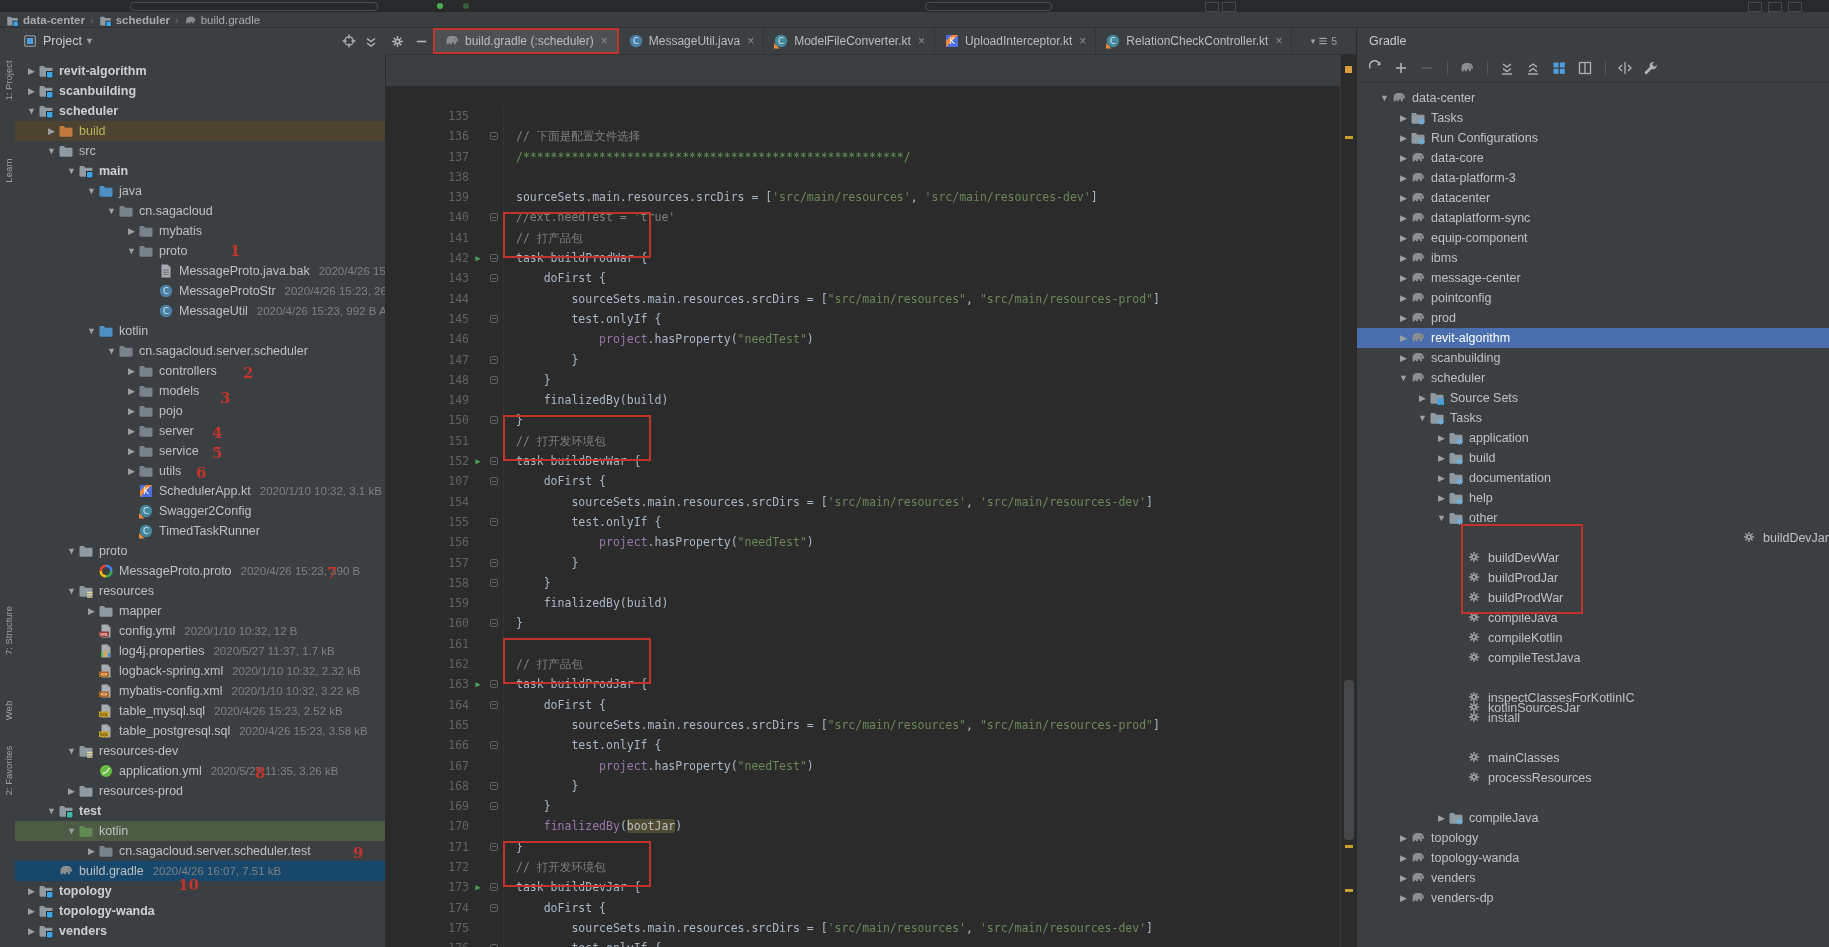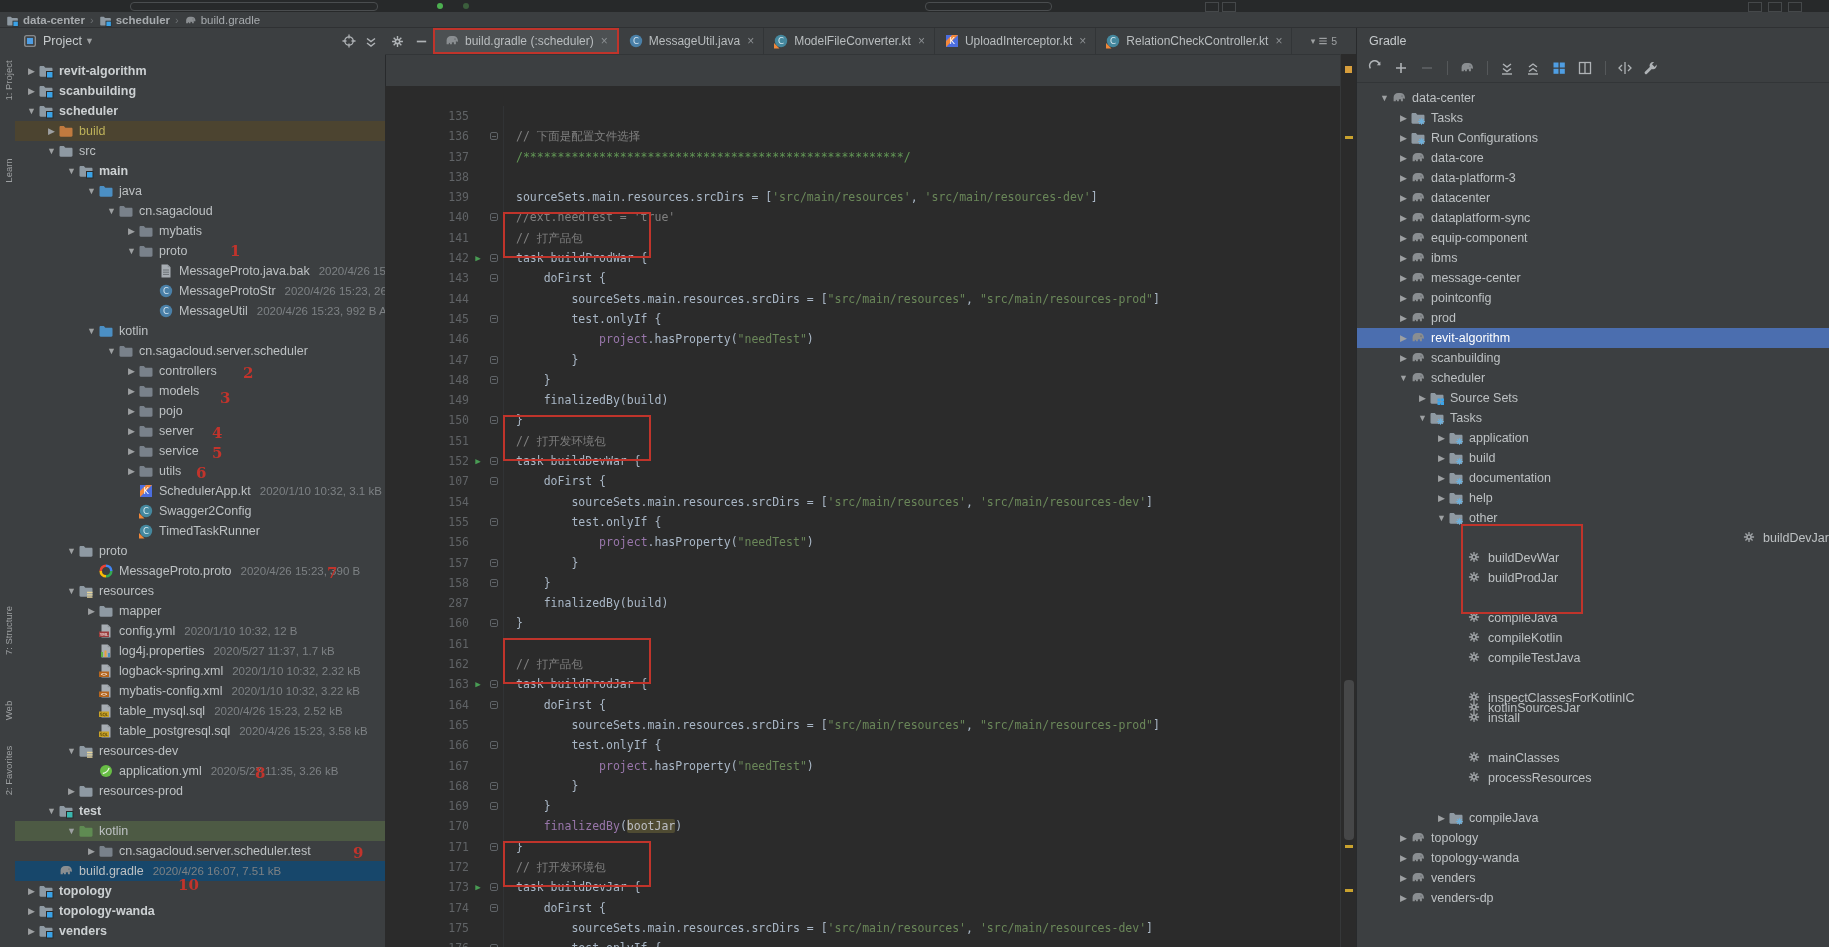--- a/index.html
+++ b/index.html
@@ -781,21 +781,21 @@
       <div class="eline"><span class="ln">149</span><span class="rn"></span><span class="fd"></span><span class="code"><span class="sg-c">    finalizedBy(build)</span></span></div>
       <div class="eline"><span class="ln">150</span><span class="rn"></span><span class="fd"><i></i></span><span class="code"><span class="sg-c">}</span></span></div>
       <div class="eline"><span class="ln">151</span><span class="rn"></span><span class="fd"></span><span class="code"><span class="sg-lc">// 打开发环境包</span></span></div>
       <div class="eline"><span class="ln">152</span><span class="rn">▶</span><span class="fd"><i></i></span><span class="code"><span class="sg-c">task buildDevWar {</span></span></div>
       <div class="eline"><span class="ln">107</span><span class="rn"></span><span class="fd"><i></i></span><span class="code"><span class="sg-c">    doFirst {</span></span></div>
       <div class="eline"><span class="ln">154</span><span class="rn"></span><span class="fd"></span><span class="code"><span class="sg-c">        sourceSets.main.resources.srcDirs = [</span><span class="sg-s">'src/main/resources'</span><span class="sg-c">, </span><span class="sg-s">'src/main/resources-dev'</span><span class="sg-c">]</span></span></div>
       <div class="eline"><span class="ln">155</span><span class="rn"></span><span class="fd"><i></i></span><span class="code"><span class="sg-c">        test.onlyIf {</span></span></div>
       <div class="eline"><span class="ln">156</span><span class="rn"></span><span class="fd"></span><span class="code"><span class="sg-c">            </span><span class="sg-p">project</span><span class="sg-c">.hasProperty(</span><span class="sg-s">"needTest"</span><span class="sg-c">)</span></span></div>
       <div class="eline"><span class="ln">157</span><span class="rn"></span><span class="fd"><i></i></span><span class="code"><span class="sg-c">        }</span></span></div>
       <div class="eline"><span class="ln">158</span><span class="rn"></span><span class="fd"><i></i></span><span class="code"><span class="sg-c">    }</span></span></div>
-      <div class="eline"><span class="ln">287</span><span class="rn"></span><span class="fd"></span><span class="code"><span class="sg-c">    finalizedBy(build)</span></span></div>
+      <div class="eline"><span class="ln">159</span><span class="rn"></span><span class="fd"></span><span class="code"><span class="sg-c">    finalizedBy(build)</span></span></div>
       <div class="eline"><span class="ln">160</span><span class="rn"></span><span class="fd"><i></i></span><span class="code"><span class="sg-c">}</span></span></div>
       <div class="eline"><span class="ln">161</span><span class="rn"></span><span class="fd"></span><span class="code"></span></div>
       <div class="eline"><span class="ln">162</span><span class="rn"></span><span class="fd"></span><span class="code"><span class="sg-lc">// 打产品包</span></span></div>
       <div class="eline"><span class="ln">163</span><span class="rn">▶</span><span class="fd"><i></i></span><span class="code"><span class="sg-c">task buildProdJar {</span></span></div>
       <div class="eline"><span class="ln">164</span><span class="rn"></span><span class="fd"><i></i></span><span class="code"><span class="sg-c">    doFirst {</span></span></div>
       <div class="eline"><span class="ln">165</span><span class="rn"></span><span class="fd"></span><span class="code"><span class="sg-c">        sourceSets.main.resources.srcDirs = [</span><span class="sg-s">"src/main/resources"</span><span class="sg-c">, </span><span class="sg-s">"src/main/resources-prod"</span><span class="sg-c">]</span></span></div>
       <div class="eline"><span class="ln">166</span><span class="rn"></span><span class="fd"><i></i></span><span class="code"><span class="sg-c">        test.onlyIf {</span></span></div>
       <div class="eline"><span class="ln">167</span><span class="rn"></span><span class="fd"></span><span class="code"><span class="sg-c">            </span><span class="sg-p">project</span><span class="sg-c">.hasProperty(</span><span class="sg-s">"needTest"</span><span class="sg-c">)</span></span></div>
       <div class="eline"><span class="ln">168</span><span class="rn"></span><span class="fd"><i></i></span><span class="code"><span class="sg-c">        }</span></span></div>
       <div class="eline"><span class="ln">169</span><span class="rn"></span><span class="fd"><i></i></span><span class="code"><span class="sg-c">    }</span></span></div>
@@ -1210,20 +1210,34 @@
             <svg width="14" height="14" viewBox="0 0 16 16">
               <g stroke="#9FA3A6" stroke-width="1.5">
                 <path d="M8 2.2v11.6M2.2 8h11.6M3.9 3.9l8.2 8.2M12.1 3.9l-8.2 8.2"></path>
               </g>
               <circle cx="8" cy="8" r="3" fill="#9FA3A6"></circle>
               <circle cx="8" cy="8" r="1.4" fill="#3c3f41"></circle>
             </svg>
           </span>
           <span class="lbl">buildProdJar</span>
         </div>
+        <div class="trow" style="top: 506px;">
+          <span style="width:97px;flex:none;"></span>
+          <span class="arrow"></span>
+          <span class="icon">
+            <svg width="14" height="14" viewBox="0 0 16 16">
+              <g stroke="#9FA3A6" stroke-width="1.5">
+                <path d="M8 2.2v11.6M2.2 8h11.6M3.9 3.9l8.2 8.2M12.1 3.9l-8.2 8.2"></path>
+              </g>
+              <circle cx="8" cy="8" r="3" fill="#9FA3A6"></circle>
+              <circle cx="8" cy="8" r="1.4" fill="#3c3f41"></circle>
+            </svg>
+          </span>
+          <span class="lbl">buildProdWar</span>
+        </div>
         <div class="trow" style="top: 526px;">
           <span style="width:97px;flex:none;"></span>
           <span class="arrow"></span>
           <span class="icon">
             <svg width="14" height="14" viewBox="0 0 16 16">
               <g stroke="#9FA3A6" stroke-width="1.5">
                 <path d="M8 2.2v11.6M2.2 8h11.6M3.9 3.9l8.2 8.2M12.1 3.9l-8.2 8.2"></path>
               </g>
               <circle cx="8" cy="8" r="3" fill="#9FA3A6"></circle>
               <circle cx="8" cy="8" r="1.4" fill="#3c3f41"></circle>

